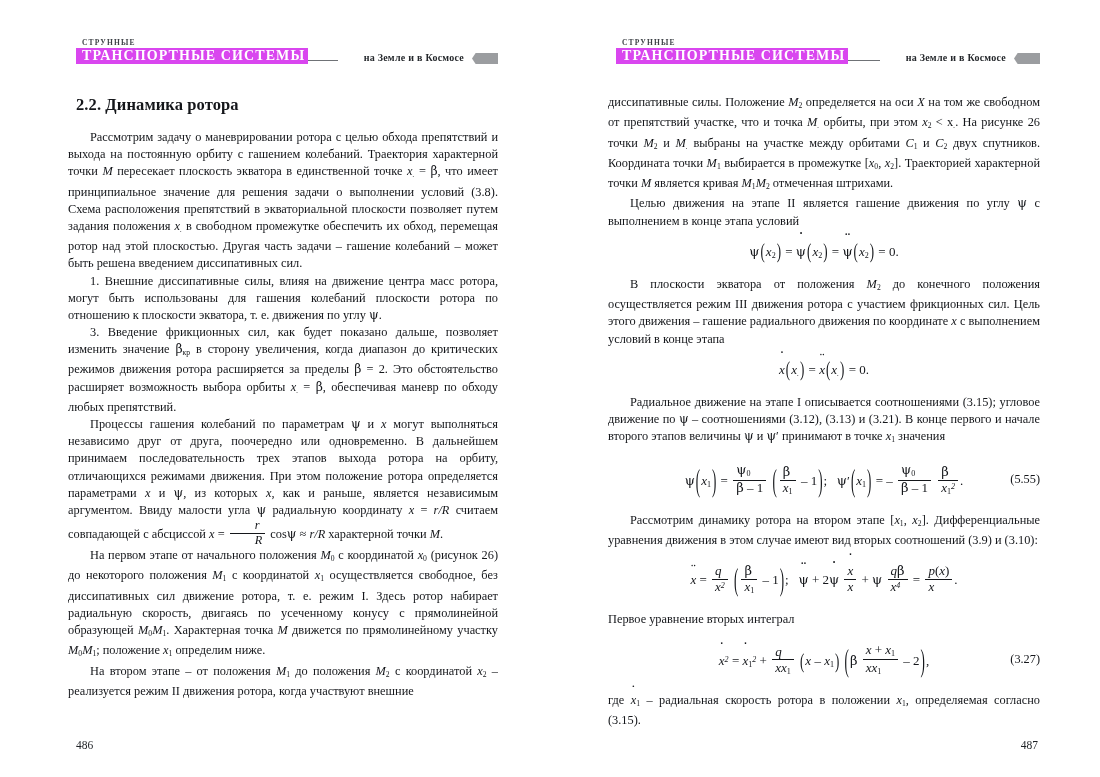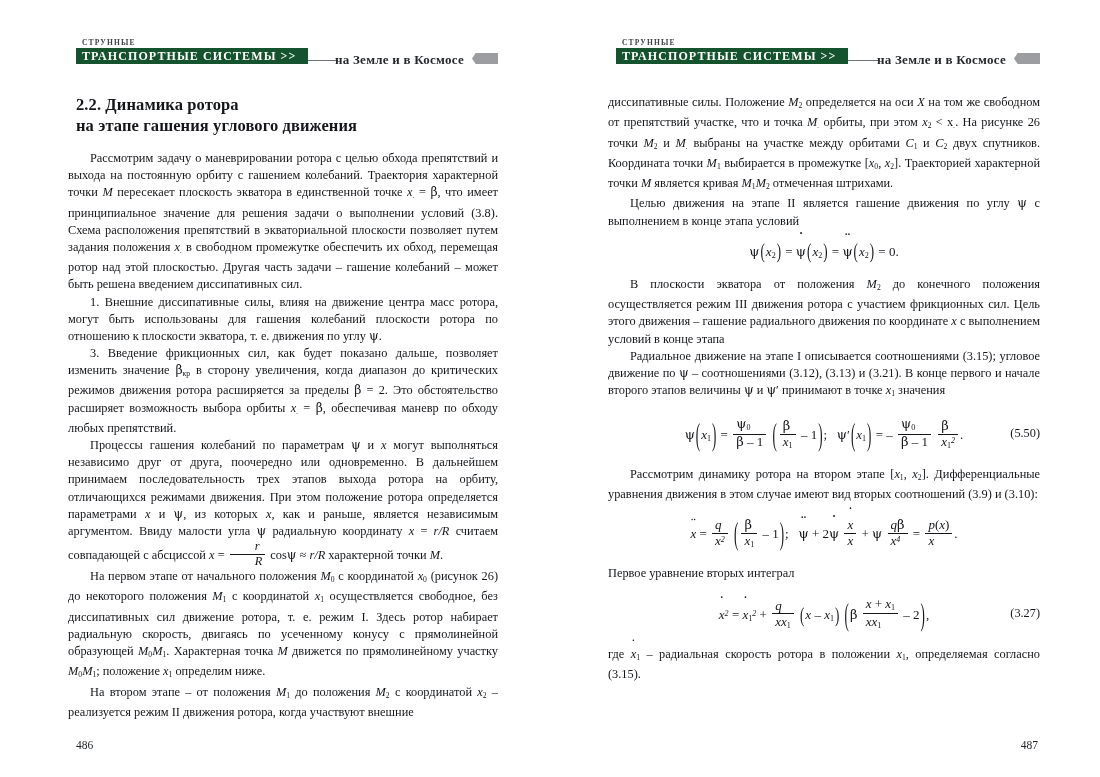--- a/index.html
+++ b/index.html
@@ -43,42 +43,42 @@
   .rh-line1 {
     font-family: "Liberation Serif", serif;
     font-size: 7.5px;
     letter-spacing: 1.15px;
     font-weight: 700;
     color: #3b3f44;
     padding-left: 6px;
     line-height: 10px;
   }
   .rh-bar {
-    background: #14532d;
+    background: #d946ef;
     color: #ffffff;
-    font-size: 12px;
+    font-size: 14px;
     font-weight: 700;
     letter-spacing: 1.1px;
     padding: 2.5px 6px 3px 6px;
     white-space: nowrap;
     line-height: 10px;
   }
   .rh-rule {
     position: absolute;
     left: 240px;
     right: 160px;
     top: 22px;
     height: 1px;
     background: #6f7276;
   }
   .rh-right {
     position: absolute;
     right: 34px;
     top: 14px;
-    font-size: 13px;
+    font-size: 10px;
     font-weight: 600;
     letter-spacing: 0.25px;
     color: #25282c;
     white-space: nowrap;
   }
   .rh-arrow {
     position: absolute;
     right: 0px;
     top: 15px;
     width: 26px;
@@ -203,21 +203,20 @@
         <div class="rh-line1">СТРУННЫЕ</div>
         <div class="rh-bar">ТРАНСПОРТНЫЕ СИСТЕМЫ  &gt;&gt;</div>
       </div>
       <div class="rh-rule"></div>
       <div class="rh-right">на Земле и в Космосе</div>
       <div class="rh-arrow"></div>
     </div>
 
     <h2 class="sec-title">
       <span>2.2. Динамика ротора</span>
-      <span class="l2">на этапе гашения углового движения</span>
     </h2>
 
     <p class="para">Рассмотрим задачу о маневрировании ротора с целью обхода препятствий и выхода на постоянную орбиту с гашением колебаний. Траектория характерной точки <i>M</i> пересекает плоскость экватора в единственной точке <i>x</i><sub>.</sub> = <span class="gk">β</span>, что имеет принципиальное значение для решения задачи о выполнении условий (3.8). Схема расположения препятствий в экваториальной плоскости позволяет путем задания положения <i>x</i><sub>.</sub> в свободном промежутке обеспечить их обход, перемещая ротор над этой плоскостью. Другая часть задачи – гашение колебаний – может быть решена введением диссипативных сил.</p>
 
     <p class="para">1. Внешние диссипативные силы, влияя на движение центра масс ротора, могут быть использованы для гашения колебаний плоскости ротора по отношению к плоскости экватора, т. е. движения по углу <span class="gk">ψ</span>.</p>
 
 
     <p class="para">3. Введение фрикционных сил, как будет показано дальше, позволяет изменить значение <span class="gk">β</span><sub class="up">кр</sub> в сторону увеличения, когда диапазон до критических режимов движения ротора расширяется за пределы <span class="gk">β</span> = 2. Это обстоятельство расширяет возможность выбора орбиты <i>x</i><sub>.</sub> = <span class="gk">β</span>, обеспечивая маневр по обходу любых препятствий.</p>
 
     <p class="para">Процессы гашения колебаний по параметрам <span class="gk">ψ</span> и <i>x</i> могут выполняться независимо друг от друга, поочередно или одновременно. В дальнейшем принимаем последовательность трех этапов выхода ротора на орбиту, отличающихся режимами движения. При этом положение ротора определяется параметрами <i>x</i> и <span class="gk">ψ</span>, из которых <i>x</i>, как и раньше, является независимым аргументом. Ввиду малости угла <span class="gk">ψ</span> радиальную координату <i>x</i> = <i>r/R</i> считаем совпадающей с абсциссой <i>x</i> = <span class="frac"><span class="num"><i>r</i></span><span class="den"><i>R</i></span></span> cos<span class="gk">ψ</span> ≈ <i>r/R</i> характерной точки <i>M</i>.</p>
@@ -246,31 +245,34 @@
     <p class="para noindent">диссипативные силы. Положение <i>M</i><sub class="up">2</sub> определяется на оси <i>X</i> на том же свободном от препятствий участке, что и точка <i>M</i><sub>.</sub> орбиты, при этом <i>x</i><sub class="up">2</sub> &lt; x<sub>.</sub>. На рисунке 26 точки <i>M</i><sub class="up">2</sub> и <i>M</i><sub>.</sub> выбраны на участке между орбитами <i>C</i><sub class="up">1</sub> и <i>C</i><sub class="up">2</sub> двух спутников. Координата точки <i>M</i><sub class="up">1</sub> выбирается в промежутке [<i>x</i><sub class="up">0</sub>, <i>x</i><sub class="up">2</sub>]. Траекторией характерной точки <i>M</i> является кривая <i>M</i><sub class="up">1</sub><i>M</i><sub class="up">2</sub> отмеченная штрихами.</p>
 
     <p class="para">Целью движения на этапе II является гашение движения по углу <span class="gk">ψ</span> с выполнением в конце этапа условий</p>
 
     <div class="eq-block">
       <span class="gk">ψ</span><span class="paren">(</span><i>x</i><sub class="up">2</sub><span class="paren">)</span> = <span class="gk dot1">ψ</span><span class="paren">(</span><i>x</i><sub class="up">2</sub><span class="paren">)</span> = <span class="gk dot2">ψ</span><span class="paren">(</span><i>x</i><sub class="up">2</sub><span class="paren">)</span> = 0.
     </div>
 
     <p class="para">В плоскости экватора от положения <i>M</i><sub class="up">2</sub> до конечного положения осуществляется режим III движения ротора с участием фрикционных сил. Цель этого движения – гашение радиального движения по координате <i>x</i> с выполнением условий в конце этапа</p>
 
+    <div class="eq-block">
+      <i class="dot1">x</i><span class="paren">(</span><i>x</i><sub>.</sub><span class="paren">)</span> = <i class="dot2">x</i><span class="paren">(</span><i>x</i><sub>.</sub><span class="paren">)</span> = 0.
+    </div>
 
     <p class="para">Радиальное движение на этапе I описывается соотношениями (3.15); угловое движение по <span class="gk">ψ</span> – соотношениями (3.12), (3.13) и (3.21). В конце первого и начале второго этапов величины <span class="gk">ψ</span> и <span class="gk">ψ</span>′ принимают в точке <i>x</i><sub class="up">1</sub> значения</p>
 
     <div class="eq-block">
       <span class="gk">ψ</span><span class="paren big">(</span><i>x</i><sub class="up">1</sub><span class="paren big">)</span> =
       <span class="frac"><span class="num"><span class="gk">ψ</span><sub class="up">0</sub></span><span class="den"><span class="gk">β</span> – 1</span></span>
       <span class="paren big">(</span><span class="frac"><span class="num"><span class="gk">β</span></span><span class="den"><i>x</i><sub class="up">1</sub></span></span> – 1<span class="paren big">)</span>;&nbsp;&nbsp;
       <span class="gk">ψ</span>′<span class="paren big">(</span><i>x</i><sub class="up">1</sub><span class="paren big">)</span> = –
       <span class="frac"><span class="num"><span class="gk">ψ</span><sub class="up">0</sub></span><span class="den"><span class="gk">β</span> – 1</span></span>
       <span class="frac"><span class="num"><span class="gk">β</span></span><span class="den"><i>x</i><sub class="up">1</sub><sup>2</sup></span></span>.
-      <span class="tag">(5.50)</span>
+      <span class="tag">(5.55)</span>
     </div>
 
     <p class="para">Рассмотрим динамику ротора на втором этапе [<i>x</i><sub class="up">1</sub>, <i>x</i><sub class="up">2</sub>]. Дифференциальные уравнения движения в этом случае имеют вид вторых соотношений (3.9) и (3.10):</p>
 
     <div class="eq-block">
       <i class="dot2">x</i> = <span class="frac"><span class="num"><i>q</i></span><span class="den"><i>x</i><sup>2</sup></span></span>
       <span class="paren big">(</span><span class="frac"><span class="num"><span class="gk">β</span></span><span class="den"><i>x</i><sub class="up">1</sub></span></span> – 1<span class="paren big">)</span>;&nbsp;&nbsp;
       <span class="gk dot2">ψ</span> + 2<span class="gk dot1">ψ</span>
       <span class="frac"><span class="num"><i class="dot1">x</i></span><span class="den"><i>x</i></span></span> +
       <span class="gk">ψ</span>

